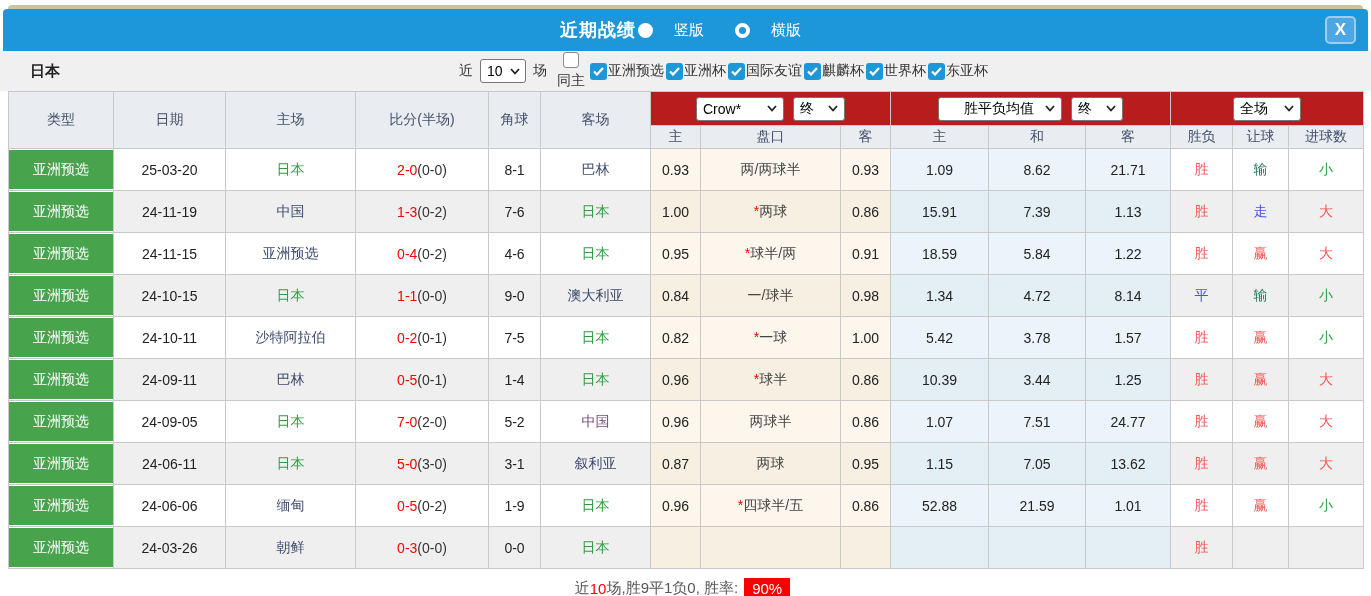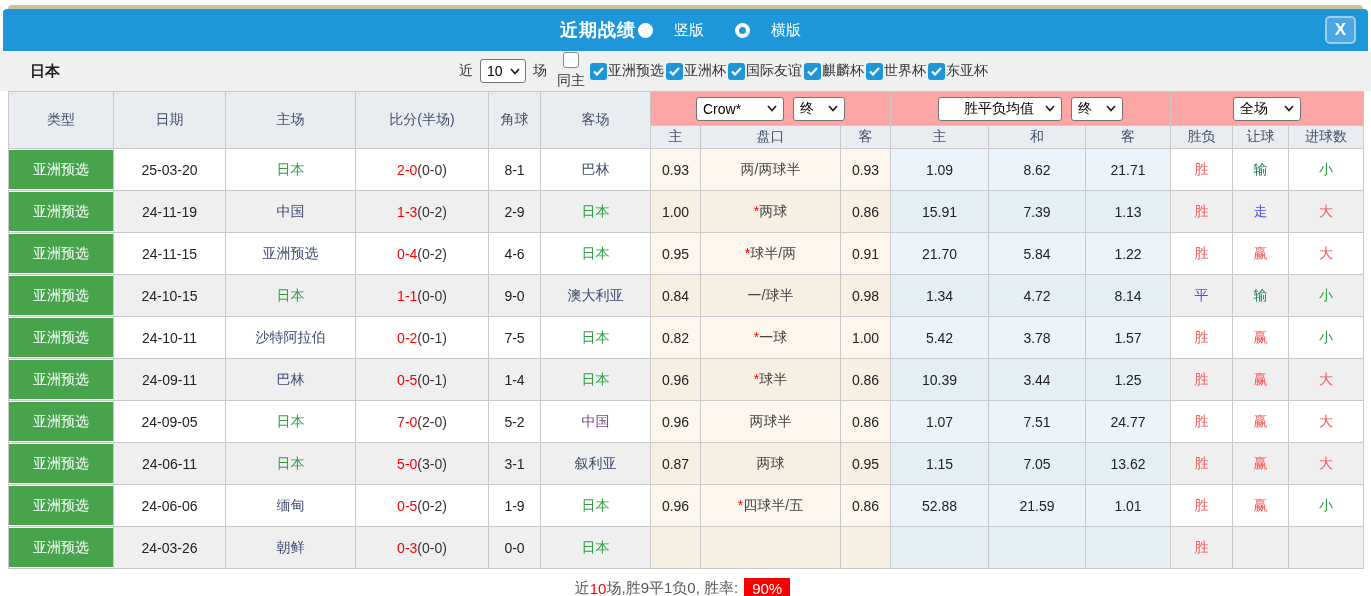--- a/index.html
+++ b/index.html
@@ -49,21 +49,21 @@
   .same-home { margin-right:2px; display:inline-flex; align-items:center; gap:4px; }
   .filter-checks { display:inline-flex; align-items:center; gap:2px; }
 
   
   table { border-collapse:collapse; table-layout:fixed; width:1355px; margin:0 8px;
     font-size:14px; color:#222; }
   th, td { border:1px solid #c9c9c9; text-align:center; overflow:hidden; white-space:nowrap; padding:0; }
   thead th { background:#e9edf2; color:#44506a; font-weight:normal; }
   tr.hdr-selects { height:34px; }
   tr.hdr-labels { height:23px; }
-  .sel-cell { background:#fca5a5; }
+  .sel-cell { background:#b91c1c; }
   .sel-cell .cellflex { display:flex; align-items:center; justify-content:center; gap:9px; }
 
   tbody tr { height:41px; }
   tbody tr:nth-child(odd) td { background:#fff; }
   tbody tr:nth-child(even) td { background:#efefef; }
   tbody tr:nth-child(odd) td.c-odds { background:#fcf6ec; }
   tbody tr:nth-child(even) td.c-odds { background:#f6efe2; }
   tbody tr:nth-child(odd) td.c-avg { background:#ebf4fa; }
   tbody tr:nth-child(even) td.c-avg { background:#e4eef5; }
   tbody tr td.c-type { background:#fff; }
@@ -306,21 +306,21 @@
           <td class="c-type">
             <div class="badge">亚洲预选</div>
           </td>
           <td>24-11-19</td>
           <td>
             <span data-color="navy">中国</span>
           </td>
           <td>
             <span class="score-main">1-3</span><span class="score-half">(0-2)</span>
           </td>
-          <td>2-9</td>
+          <td>7-6</td>
           <td>
             <span data-color="green">日本</span>
           </td>
           <td class="c-odds">1.00</td>
           <td class="c-odds">
             <span class="star">*</span><span class="hcap">两球</span>
           </td>
           <td class="c-odds">0.86</td>
           <td class="c-avg">15.91</td>
           <td class="c-avg">7.39</td>
@@ -349,21 +349,21 @@
           </td>
           <td>4-6</td>
           <td>
             <span data-color="green">日本</span>
           </td>
           <td class="c-odds">0.95</td>
           <td class="c-odds">
             <span class="star">*</span><span class="hcap">球半/两</span>
           </td>
           <td class="c-odds">0.91</td>
-          <td class="c-avg">21.70</td>
+          <td class="c-avg">18.59</td>
           <td class="c-avg">5.84</td>
           <td class="c-avg">1.22</td>
           <td>
             <span data-color="red">胜</span>
           </td>
           <td>
             <span data-color="red">赢</span>
           </td>
           <td>
             <span data-color="red">大</span>

